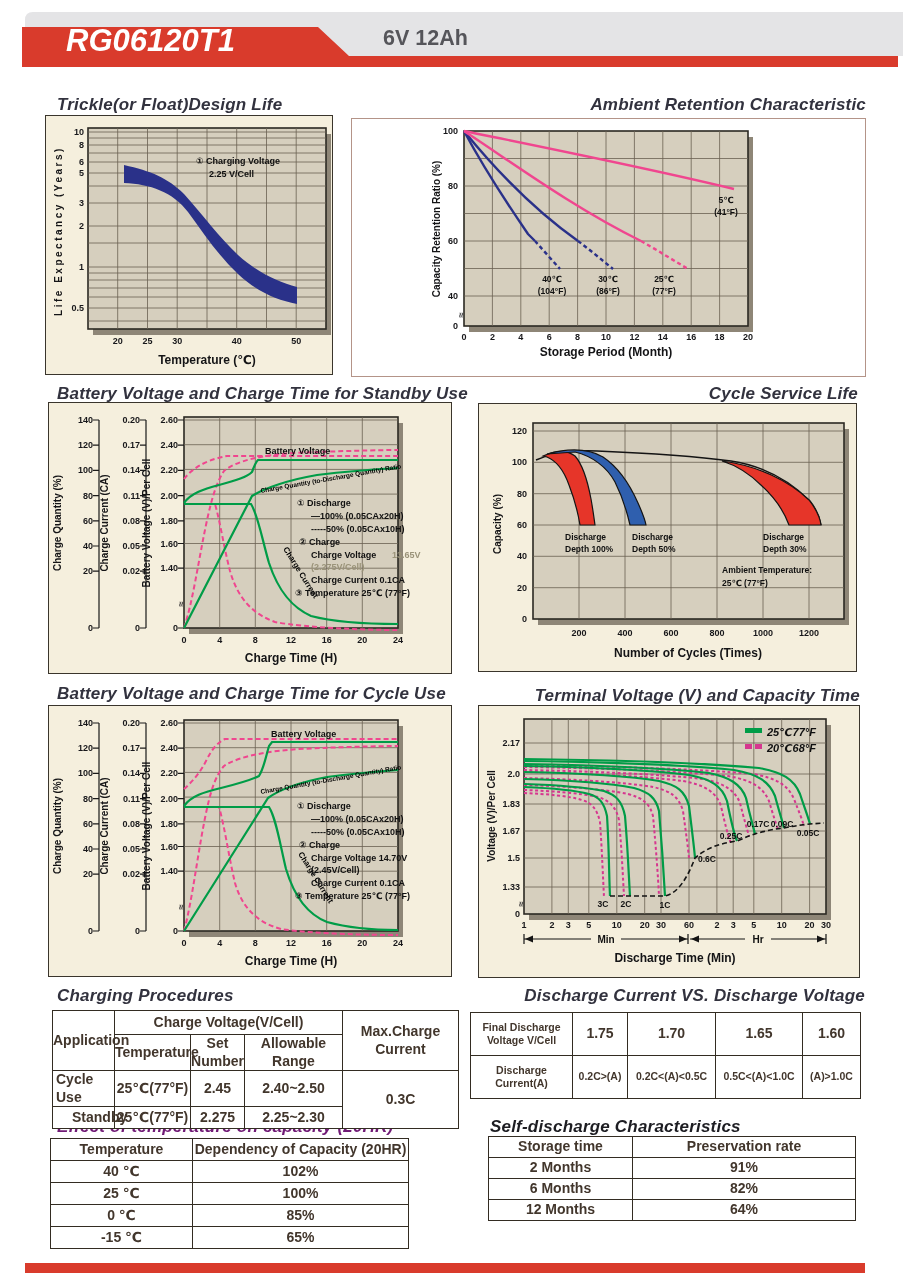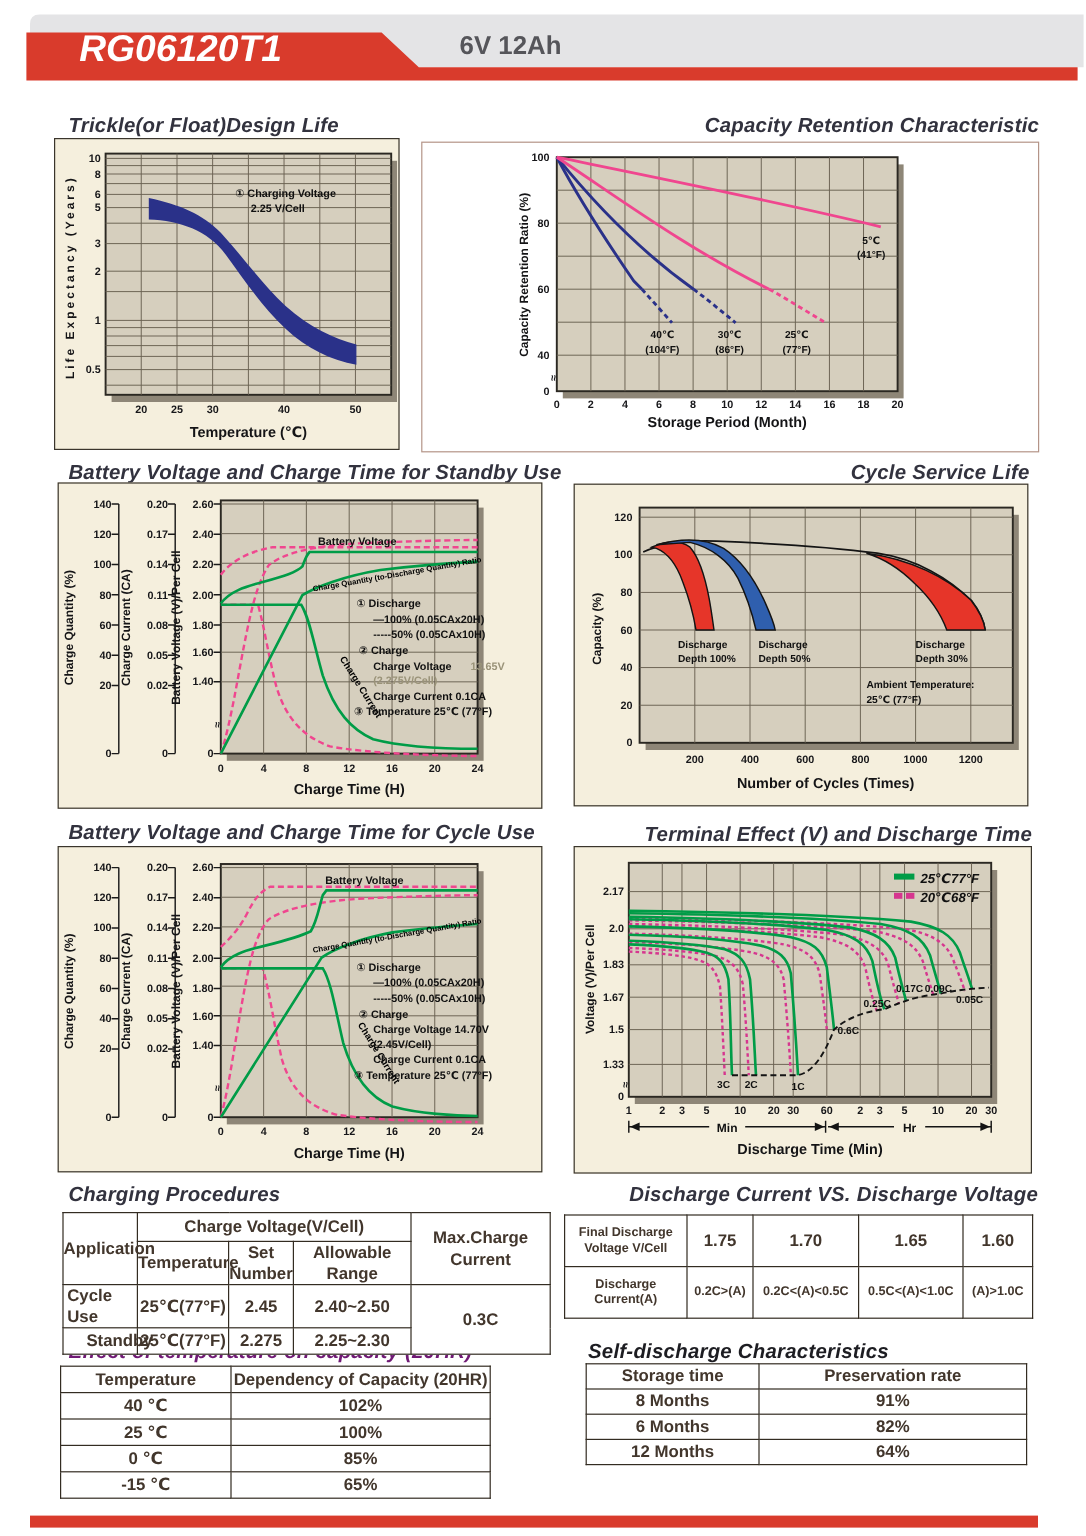--- a/index.html
+++ b/index.html
@@ -28,25 +28,25 @@
 <div class="page">
 
   <svg class="abs" style="left:0;top:0" width="905" height="80">
     <path d="M33 12 H903 V56 H25 V20 Q25 12 33 12 Z" fill="#e4e4e6"></path>
     <polygon points="22,27 318,27 349,56 898,56 898,67 22,67" fill="#d93b2c"></polygon>
     <text x="66" y="51" font-size="31" font-weight="bold" font-style="italic" fill="#ffffff">RG06120T1</text>
     <text x="383" y="45" font-size="21.5" font-weight="bold" fill="#55555a">6V  12Ah</text>
   </svg>
 
   <div class="sec-title" style="left:57px;top:95px">Trickle(or Float)Design Life</div>
-  <div class="sec-title" style="right:39px;top:95px">Capacity Retention Characteristic</div>
+  <div class="sec-title" style="right:39px;top:95px">Ambient Retention Characteristic</div>
   <div class="sec-title" style="left:57px;top:384px">Battery Voltage and Charge Time for Standby Use</div>
   <div class="sec-title" style="right:47px;top:384px">Cycle Service Life</div>
   <div class="sec-title" style="left:57px;top:684px">Battery Voltage and Charge Time for Cycle Use</div>
-  <div class="sec-title" style="right:45px;top:686px">Terminal Effect (V) and Discharge Time</div>
+  <div class="sec-title" style="right:45px;top:686px">Terminal Voltage (V) and Capacity Time</div>
   <div class="sec-title" style="left:57px;top:986px">Charging Procedures</div>
   <div class="sec-title" style="right:40px;top:986px">Discharge Current VS. Discharge Voltage</div>
   <div class="sec-title" style="left:57px;top:1117px;color:#701a75">Effect of temperature on capacity (20HR)</div>
   <div class="sec-title" style="left:490px;top:1117px;color:#1d1d22">Self-discharge Characteristics</div>
 
   <div class="box" style="left:45px;top:115px;width:288px;height:260px">
     <svg width="285" height="257" viewBox="0 0 285 257">
       <rect x="47" y="18" width="238" height="201" fill="#8e8677"></rect>
       <rect x="42" y="12" width="238" height="201" fill="#d6cfbe" stroke="#2b2822" stroke-width="1.6"></rect>
       <g stroke="#6a6152" stroke-width="0.8">
@@ -487,21 +487,21 @@
     <colgroup>
         <col style="width:144px">
         <col style="width:223px">
       </colgroup>
     <tbody>
         <tr style="height:21px">
       <td>Storage time</td>
       <td>Preservation rate</td>
     </tr>
     <tr style="height:21px">
-      <td>8 Months</td>
+      <td>2 Months</td>
       <td>91%</td>
     </tr>
     <tr style="height:21px">
       <td>6 Months</td>
       <td>82%</td>
     </tr>
     <tr style="height:21px">
       <td>12 Months</td>
       <td>64%</td>
     </tr>

